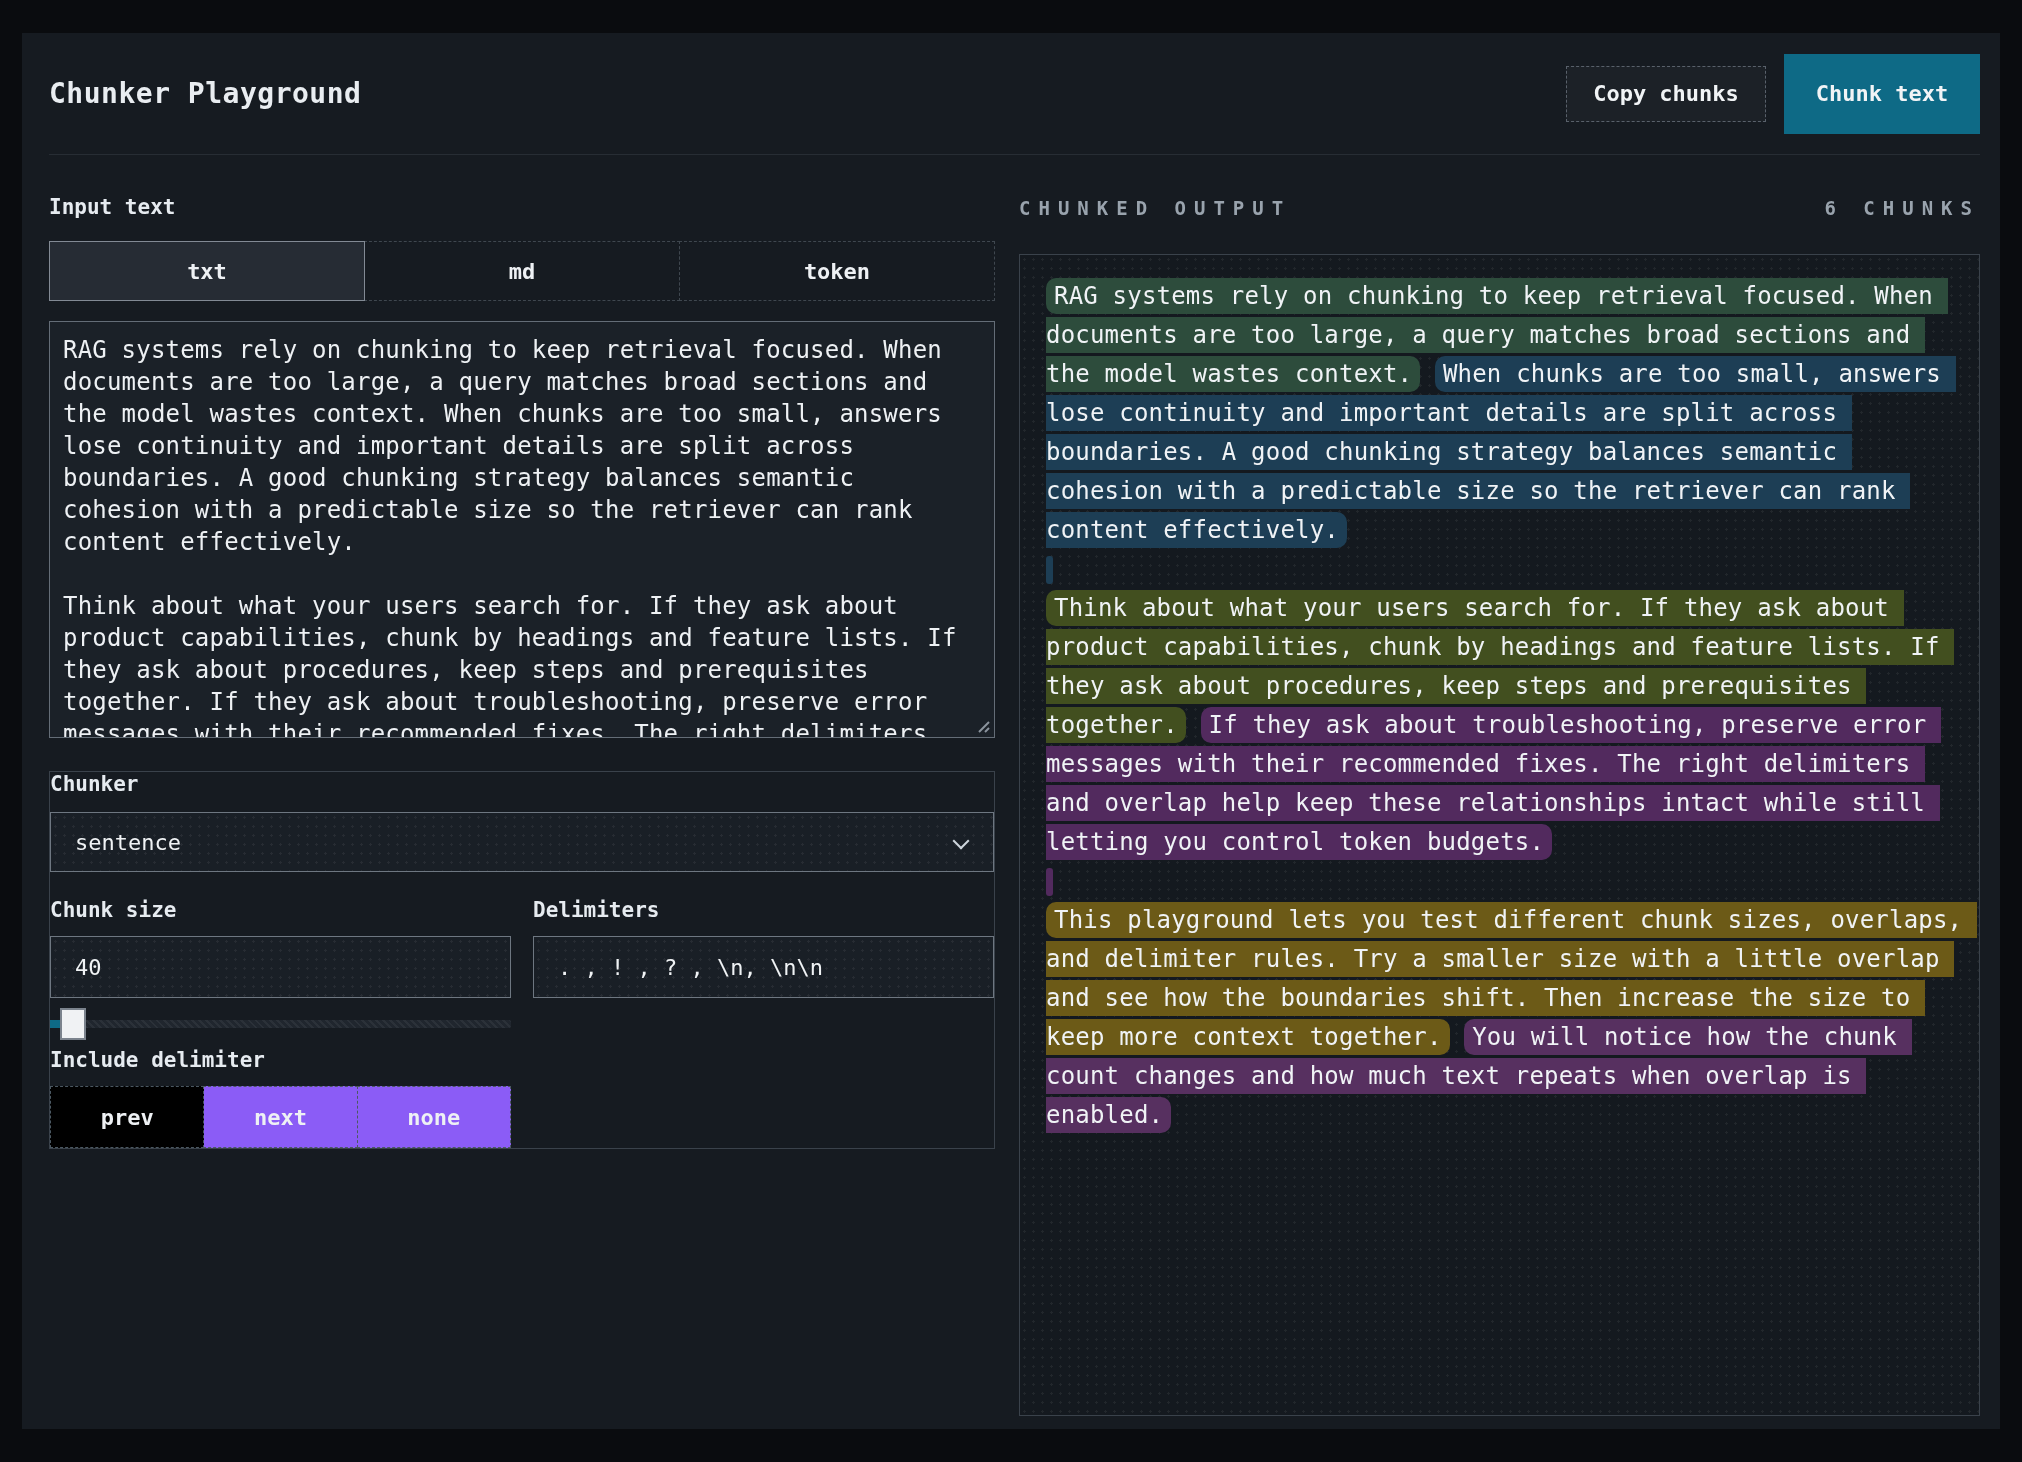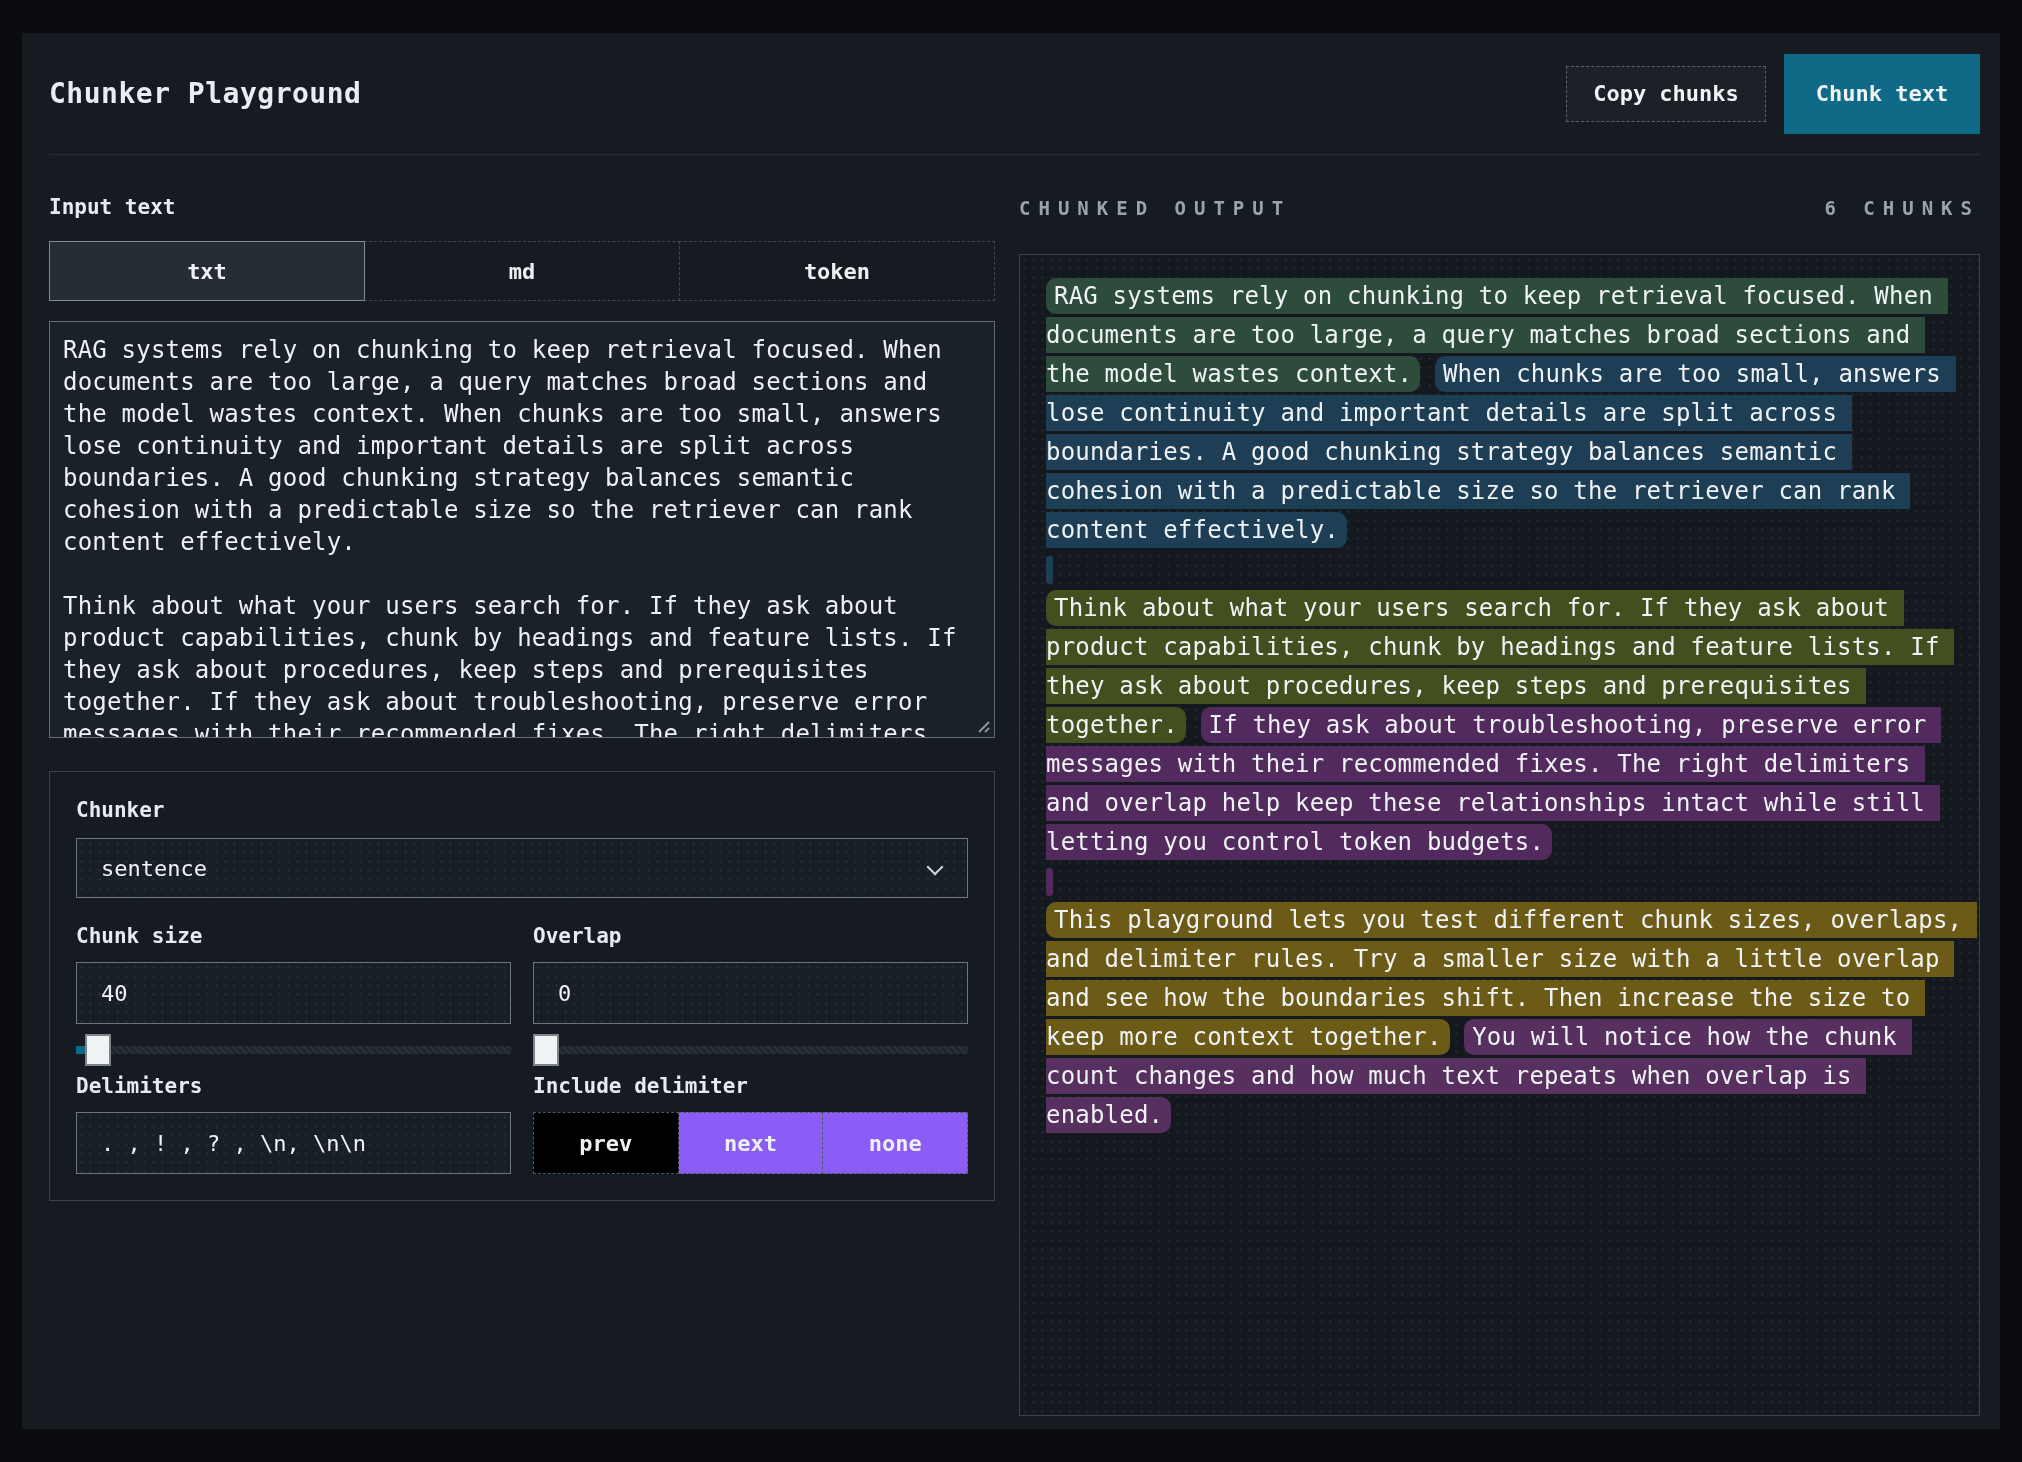--- a/index.html
+++ b/index.html
@@ -57,21 +57,21 @@
   .textarea {
     width:946px; height:417px; overflow:hidden;
     background:#1b2128; border:1px solid #646d77;
     padding:12px 13px;
     font-size:24px; line-height:32px; letter-spacing:0.2px;
     white-space:pre-wrap; color:#eef1f4;
   }
   .resize-handle { position:absolute; right:5px; bottom:5px; }
   
   .panel {
-    margin-top:33px; border:1px solid #3a424b; padding:26px; background:#161b21;
+    margin-top:33px; border:1px solid #3a424b; background:#161b21;
   }
   .select {
     position:relative; margin-top:16px; height:60px; width:100%;
     background-color:#191f26; border:1px solid #6e7781;
     display:flex; align-items:center; padding:0 24px;
     font-size:22px; color:#f0f3f5; cursor:pointer;
   }
   .chevron {
     position:absolute; right:26px; top:22px; width:12px; height:12px;
     border-right:2px solid #cdd5dc; border-bottom:2px solid #cdd5dc;
@@ -170,31 +170,20 @@
             <div class="field-label">Chunk size</div>
             <div class="input dots">
               <span>40</span>
             </div>
             <div class="slider">
               <div class="track"></div>
               <div class="fill" id="size-fill" style="width: 5%;"></div>
               <div class="thumb" id="size-thumb" style="left: calc(5% - 13px);"></div>
             </div>
           </div>
-          <div>
-            <div class="field-label">Overlap</div>
-            <div class="input dots">
-              <span>0</span>
-            </div>
-            <div class="slider">
-              <div class="track"></div>
-              <div class="fill" id="overlap-fill" style="width: 0%;"></div>
-              <div class="thumb" id="overlap-thumb" style="left: 0px;"></div>
-            </div>
-          </div>
 
           <div>
             <div class="field-label">Delimiters</div>
             <div class="input dots">
               <span>. , ! , ? , \n, \n\n</span>
             </div>
           </div>
           <div>
             <div class="field-label">Include delimiter</div>
             <div class="seg-group">

